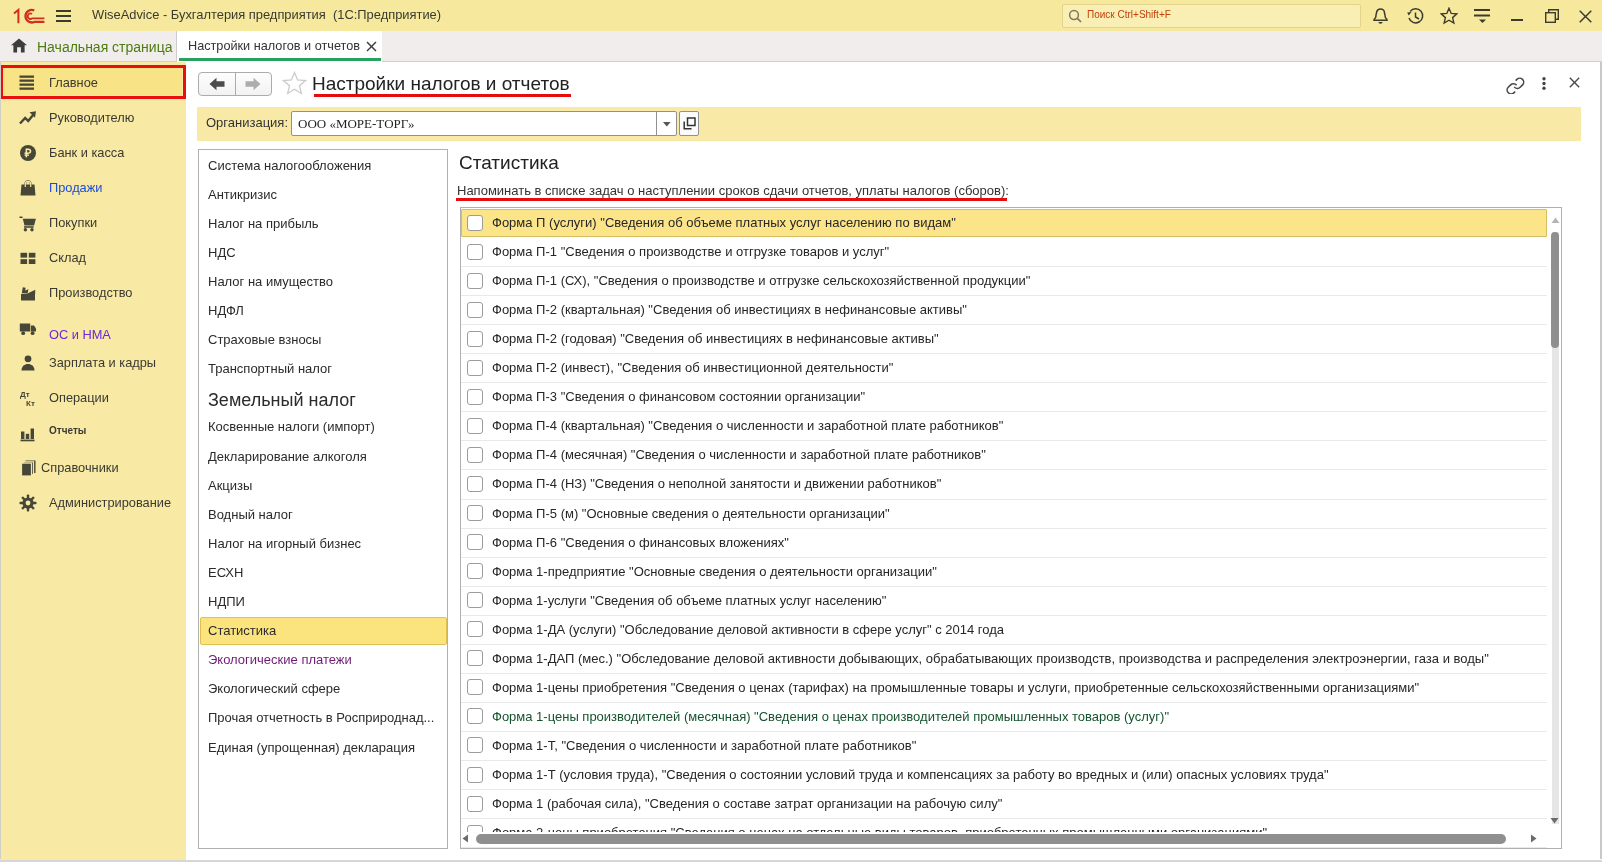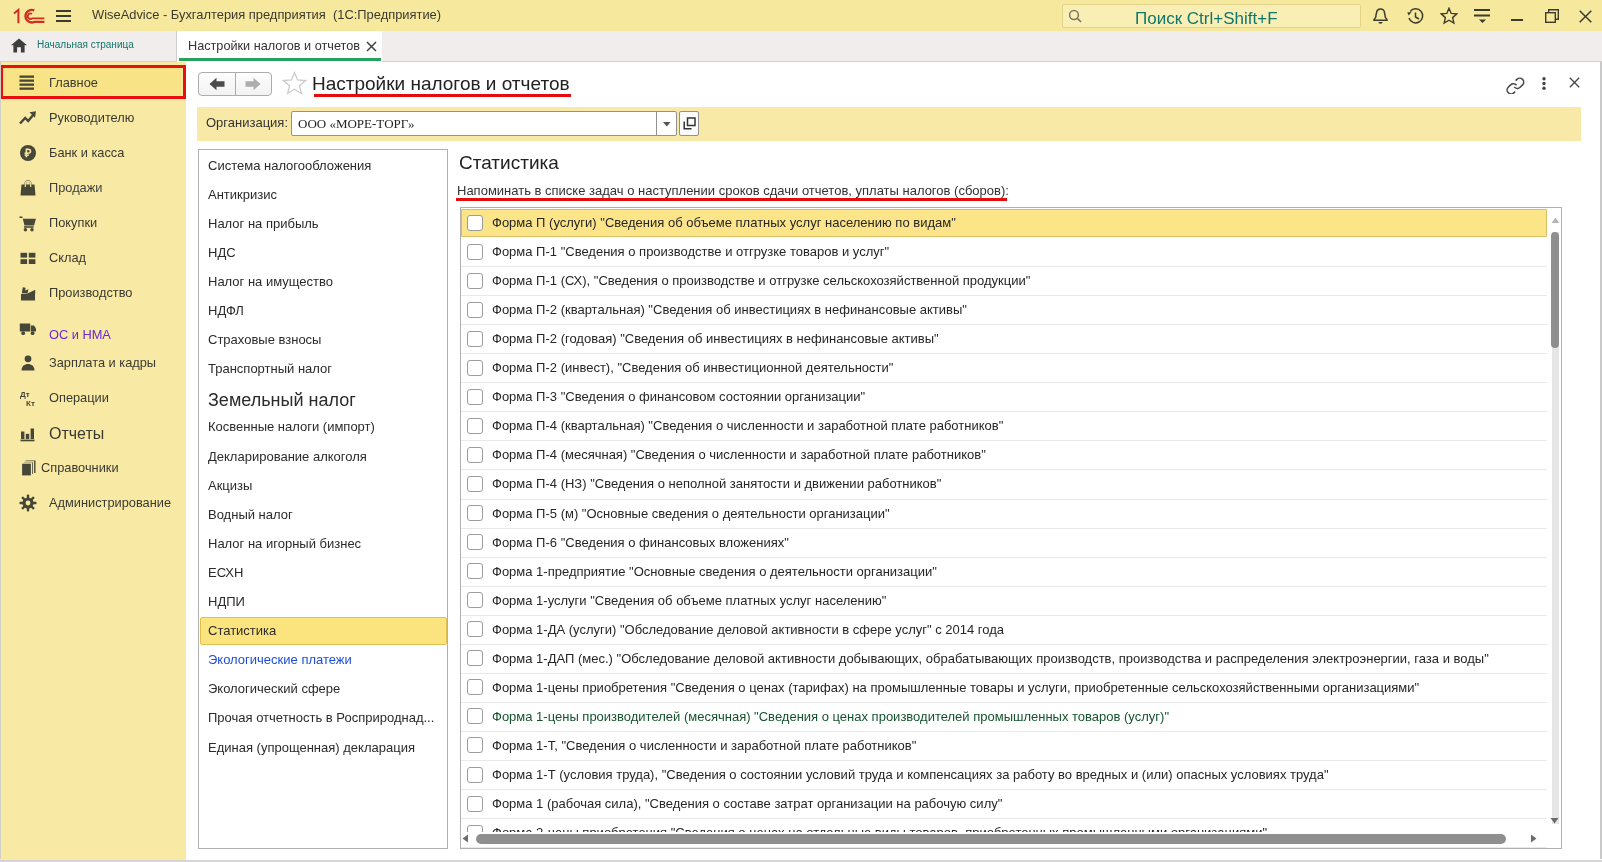--- a/index.html
+++ b/index.html
@@ -23,21 +23,21 @@
       <rect x="0" y="6" width="15" height="2"></rect>
       <rect x="0" y="11" width="15" height="2"></rect>
     </g>
   </svg>
 <div class="a txt" style="left:92px;top:7px;font-size:12.9px;color:#3a3a2e;">WiseAdvice - Бухгалтерия предприятия&nbsp; (1С:Предприятие)</div>
 <div class="a" style="left:1062px;top:4px;width:299px;height:24px;background:#f9efb5;border:1px solid #e3d48b;border-radius:2px;"></div>
 <svg class="a" style="left:1068px;top:9px;" width="14" height="14" viewBox="0 0 14 14">
 <circle cx="6" cy="6" r="4.4" fill="none" stroke="#7c7663" stroke-width="1.5"></circle>
 <line x1="9.4" y1="9.4" x2="13" y2="13" stroke="#7c7663" stroke-width="1.7"></line>
   </svg>
-<div class="a txt" style="left:1087px;top:9px;font-size:17px;color:#0f766e;margin-left:48px;">Поиск Ctrl+Shift+F</div>
+<div class="a txt" style="left:1087px;top:9px;font-size:10px;color:#c2410c;">Поиск Ctrl+Shift+F</div>
 <svg class="a" style="left:1372px;top:8px;" width="17" height="17" viewBox="0 0 17 17">
 <path d="M2,12.2 c0,-1.6 1.5,-1.6 1.8,-3.4 c0.25,-1.6 0.2,-2.6 0.7,-3.7 a4.0,4.2 0 0 1 8,0 c0.5,1.1 0.45,2.1 0.7,3.7 c0.3,1.8 1.8,1.8 1.8,3.4 z" fill="none" stroke="#3c3c2e" stroke-width="1.5"></path>
 <path d="M6.4,14 a2.1,1.8 0 0 0 4.2,0" fill="#3c3c2e"></path>
   </svg>
 <svg class="a" style="left:1406px;top:7px;" width="19" height="19" viewBox="0 0 19 19">
 <path d="M4.2,4.5 A7,7 0 1 1 3.0,11.0" fill="none" stroke="#3c3c2e" stroke-width="1.5"></path>
 <path d="M1.2,5.6 l4.4,-0.5 l-2.9,3.4 z" fill="#3c3c2e"></path>
 <path d="M9.5,5.5 L9.5,10 L13,12" fill="none" stroke="#3c3c2e" stroke-width="1.5"></path>
   </svg>
 <svg class="a" style="left:1440px;top:7px;" width="18" height="18" viewBox="0 0 18 18">
@@ -60,21 +60,21 @@
 <svg class="a" style="left:1579px;top:10px;" width="13" height="13" viewBox="0 0 13 13">
 <g stroke="#3c3c2e" stroke-width="1.5">
       <line x1="0.7" y1="0.7" x2="12.3" y2="12.3"></line>
       <line x1="12.3" y1="0.7" x2="0.7" y2="12.3"></line>
     </g>
   </svg>
 <div class="a" style="left:0;top:31px;width:1602px;height:31px;background:#f1eded;border-bottom:1px solid #d2cfcf;"></div>
 <svg class="a" style="left:11px;top:38px;" width="16" height="15" viewBox="0 0 16 15">
 <path d="M8,0.5 L16,7.2 L13.6,7.2 L13.6,14.5 L9.9,14.5 L9.9,9.2 L6.1,9.2 L6.1,14.5 L2.4,14.5 L2.4,7.2 L0,7.2 Z" fill="#3d3d3d"></path>
   </svg>
-<div class="a txt" style="left:37px;top:39px;font-size:10px;color:#0f766e;">Начальная страница</div>
+<div class="a txt" style="left:37px;top:39px;font-size:14px;color:#4d7c0f;">Начальная страница</div>
 <div class="a" style="left:176px;top:31px;width:1px;height:30px;background:#cfcccc;"></div>
 <div class="a" style="left:177px;top:31px;width:205px;height:30px;background:#ffffff;"></div>
 <div class="a txt" style="left:188px;top:39px;font-size:12.7px;color:#333;">Настройки налогов и отчетов</div>
 <svg class="a" style="left:366px;top:41px;" width="11" height="11" viewBox="0 0 11 11">
 <g stroke="#3f3f3f" stroke-width="1.5">
       <line x1="1" y1="1" x2="10" y2="10"></line>
       <line x1="10" y1="1" x2="1" y2="10"></line>
     </g>
   </svg>
 <div class="a" style="left:177px;top:61px;width:205px;height:1.5px;background:#ffffff;"></div>
@@ -99,21 +99,21 @@
 <svg class="a" style="left:18.5px;top:144px;" width="18" height="18" viewBox="0 0 18 18">
     <circle cx="9" cy="9" r="8" fill="#474738"></circle>
     <text x="9" y="13.2" font-size="11.5" font-weight="bold" fill="#f8e9a5" text-anchor="middle" font-family="Liberation Sans">₽</text>
   </svg>
 <div class="a txt" style="left:49px;top:145px;font-size:12.8px;color:#3a3a32;">Банк и касса</div>
 <svg class="a" style="left:18.5px;top:179px;" width="18" height="18" viewBox="0 0 18 18">
     <path d="M2.5,5.5 L15.5,5.5 L16.5,16.5 L1.5,16.5 Z" fill="#474738"></path>
     <path d="M6.3,8.5 V5 a2.7,2.9 0 0 1 5.4,0 V8.5" fill="none" stroke="#474738" stroke-width="1.8"></path>
     <path d="M6.3,8 V5.2 a2.7,2.8 0 0 1 5.4,0 V8" fill="none" stroke="#f8e9a5" stroke-width="1.2"></path>
   </svg>
-<div class="a txt" style="left:49px;top:180px;font-size:12.8px;color:#404040;">Продажи</div>
+<div class="a txt" style="left:49px;top:180px;font-size:12.8px;color:#1d4ed8;">Продажи</div>
 <svg class="a" style="left:18.5px;top:214px;" width="18" height="18" viewBox="0 0 18 18">
     <path d="M0.5,2.5 h2.8 l0.6,2.2 h13 l-1.8,6.8 h-9.6 l-1.9,-7.4 h-3.1 z" fill="#474738"></path>
     <rect x="5" y="12.2" width="9.6" height="1.6" fill="#474738"></rect>
     <circle cx="6.4" cy="15.8" r="1.7" fill="#474738"></circle>
     <circle cx="13" cy="15.8" r="1.7" fill="#474738"></circle>
   </svg>
 <div class="a txt" style="left:49px;top:215px;font-size:12.8px;color:#3a3a32;">Покупки</div>
 <svg class="a" style="left:18.5px;top:249px;" width="18" height="18" viewBox="0 0 18 18">
     <g fill="#474738">
       <rect x="1.5" y="3.8" width="6.6" height="4.8"></rect>
@@ -149,21 +149,21 @@
   </svg>
 <div class="a txt" style="left:49px;top:390px;font-size:12.8px;color:#3a3a32;">Операции</div>
 <svg class="a" style="left:18.5px;top:424px;" width="18" height="18" viewBox="0 0 18 18">
     <g fill="#474738">
       <rect x="2" y="7.5" width="3.4" height="7.5"></rect>
       <rect x="6.8" y="9.8" width="3.4" height="5.2"></rect>
       <rect x="11.6" y="4.5" width="3.4" height="10.5"></rect>
       <rect x="1.5" y="15.6" width="14" height="1.7"></rect>
     </g>
   </svg>
-<div class="a txt" style="left:49px;top:425px;font-size:16px;color:#3a3a32;">Отчеты</div>
+<div class="a txt" style="left:49px;top:425px;font-size:10px;color:#3a3a32;font-weight:bold;">Отчеты</div>
 <svg class="a" style="left:18.5px;top:459px;" width="18" height="18" viewBox="0 0 18 18">
     <g fill="#474738">
       <rect x="6.5" y="1.5" width="10" height="12.5"></rect>
       <rect x="4.5" y="2.8" width="10" height="12.7" stroke="#f8e9a5" stroke-width="1.2"></rect>
       <rect x="2.5" y="4.1" width="10" height="12.9" stroke="#f8e9a5" stroke-width="1.2"></rect>
     </g>
   </svg>
 <div class="a txt" style="left:41px;top:460px;font-size:12.8px;color:#3a3a32;">Справочники</div>
 <svg class="a" style="left:18.5px;top:494px;" width="18" height="18" viewBox="0 0 18 18">
     <circle cx="9" cy="9" r="5.6" fill="#474738"></circle>
@@ -237,21 +237,21 @@
 <div class="a txt" style="left:208px;top:390.3px;font-size:18px;color:#2b2b2b;">Земельный налог</div>
 <div class="a txt" style="left:208px;top:419.4px;font-size:13px;color:#2b2b2b;">Косвенные налоги (импорт)</div>
 <div class="a txt" style="left:208px;top:448.5px;font-size:13px;color:#2b2b2b;text-align:center;">Декларирование алкоголя</div>
 <div class="a txt" style="left:208px;top:477.6px;font-size:13px;color:#2b2b2b;">Акцизы</div>
 <div class="a txt" style="left:208px;top:506.7px;font-size:13px;color:#2b2b2b;">Водный налог</div>
 <div class="a txt" style="left:208px;top:535.8px;font-size:13px;color:#2b2b2b;">Налог на игорный бизнес</div>
 <div class="a txt" style="left:208px;top:564.9px;font-size:13px;color:#2b2b2b;">ЕСХН</div>
 <div class="a txt" style="left:208px;top:594.0px;font-size:13px;color:#2b2b2b;">НДПИ</div>
 <div class="a" style="left:199.5px;top:616.6px;width:247px;height:28.5px;background:#fbe37e;border:1px solid #dfc14f;border-radius:2px;"></div>
 <div class="a txt" style="left:208px;top:623.1px;font-size:13px;color:#2b2b2b;">Статистика</div>
-<div class="a txt" style="left:208px;top:652.2px;font-size:13px;color:#1d4ed8;">Экологические платежи</div>
+<div class="a txt" style="left:208px;top:652.2px;font-size:13px;color:#701a75;">Экологические платежи</div>
 <div class="a txt" style="left:208px;top:681.3px;font-size:13px;color:#2b2b2b;">Экологический сфере</div>
 <div class="a txt" style="left:208px;top:710.4px;font-size:13px;color:#2b2b2b;">Прочая отчетность в Росприроднад...</div>
 <div class="a txt" style="left:208px;top:739.5px;font-size:13px;color:#2b2b2b;">Единая (упрощенная) декларация</div>
 <div class="a txt" style="left:459px;top:152px;font-size:19px;color:#222;">Статистика</div>
 <div class="a txt" style="left:457px;top:183px;font-size:13px;color:#333;">Напоминать в списке задач о наступлении сроков сдачи отчетов, уплаты налогов (сборов):</div>
 <div class="a" style="left:456px;top:198px;width:551px;height:3px;background:#e40c0c;"></div>
 <div class="a" style="left:460px;top:207px;width:1102px;height:641.5px;background:#fff;border:1px solid #b0b0b0;overflow:hidden;"></div>
 <div class="a" style="left:461px;top:208.5px;width:1086px;height:28.5px;background:#fce489;border:1px solid #d8be62;border-radius:1px;"></div>
 <div class="a" style="left:467px;top:214.5px;width:16px;height:16px;background:#fff;border:1px solid #9c9c9c;border-radius:3px;"></div>
 <div class="a txt" style="left:492px;top:215.0px;font-size:13px;color:#262626;">Форма П (услуги) "Сведения об объеме платных услуг населению по видам"</div>

